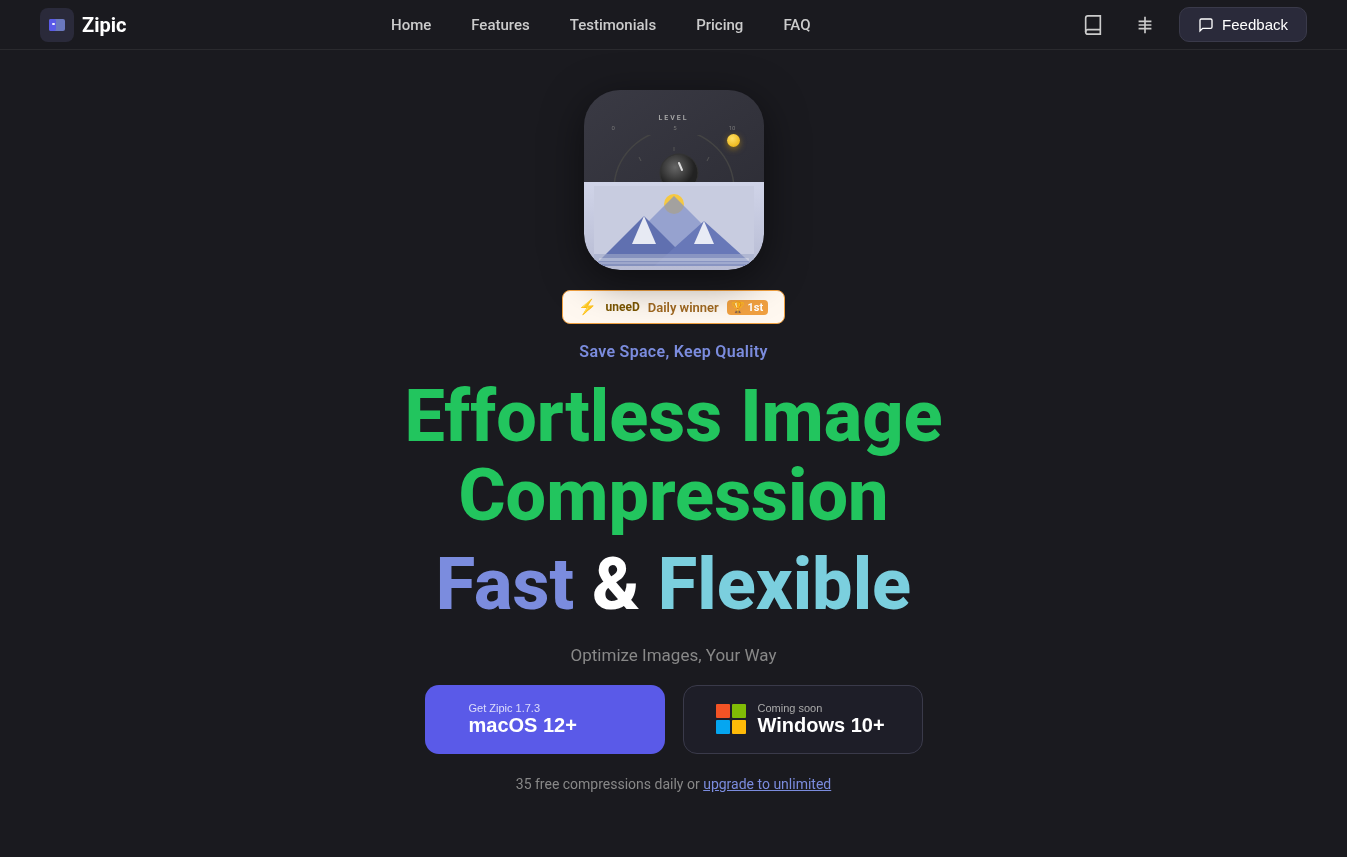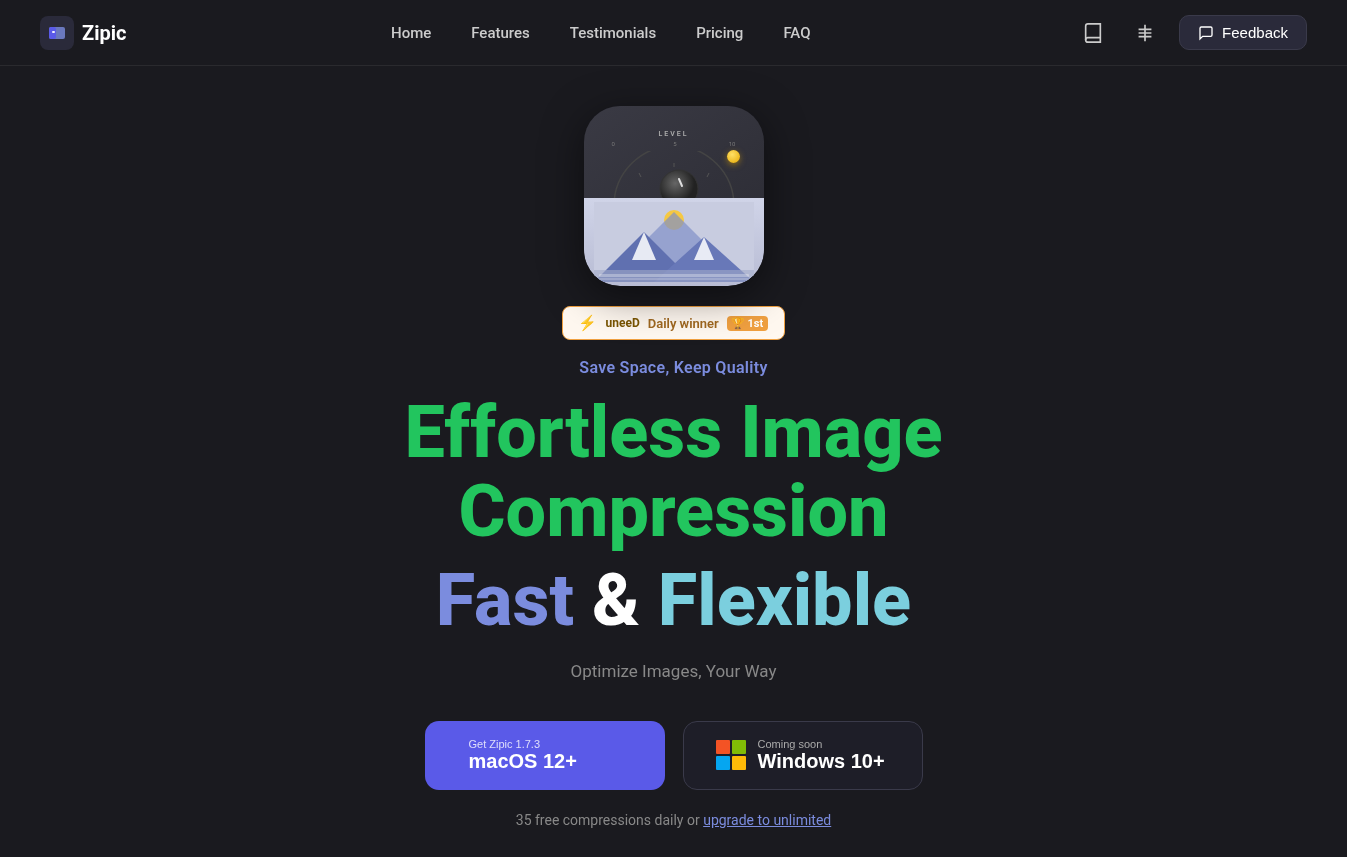--- a/index.html
+++ b/index.html
@@ -12,21 +12,21 @@
       width: 1347px;
       overflow-x: hidden;
     }
 
     
     nav {
       display: flex;
       align-items: center;
       justify-content: space-between;
       padding: 0 40px;
-      height: 66px;
+      height: 50px;
       border-bottom: 1px solid rgba(255,255,255,0.07);
     }
 
     .nav-logo {
       display: flex;
       align-items: center;
       gap: 8px;
       font-size: 20px;
       font-weight: 700;
       color: #fff;
@@ -207,21 +207,21 @@
       color: #fff;
     }
 
     .flexible-text {
       color: #7bcfde;
     }
 
     .hero-desc {
       font-size: 17px;
       color: #888;
-      margin-bottom: 40px;
+      margin-bottom: 20px;
     }
 
     
     .cta-row {
       display: flex;
       gap: 18px;
       margin-bottom: 22px;
     }
 
     .cta-mac {

